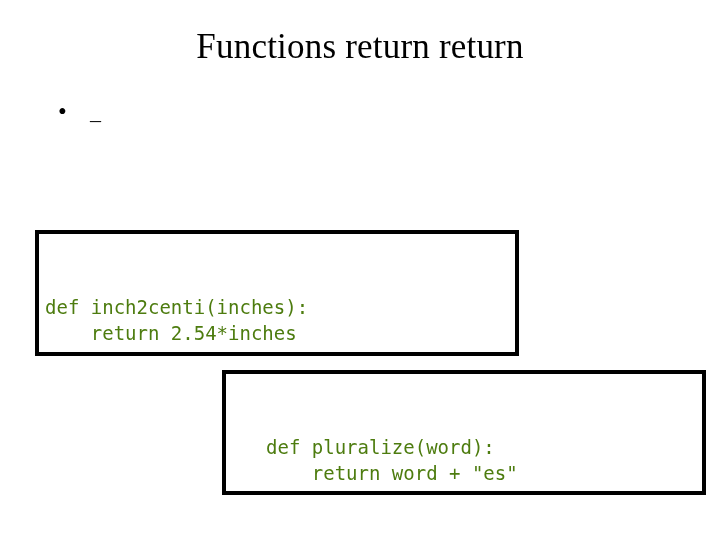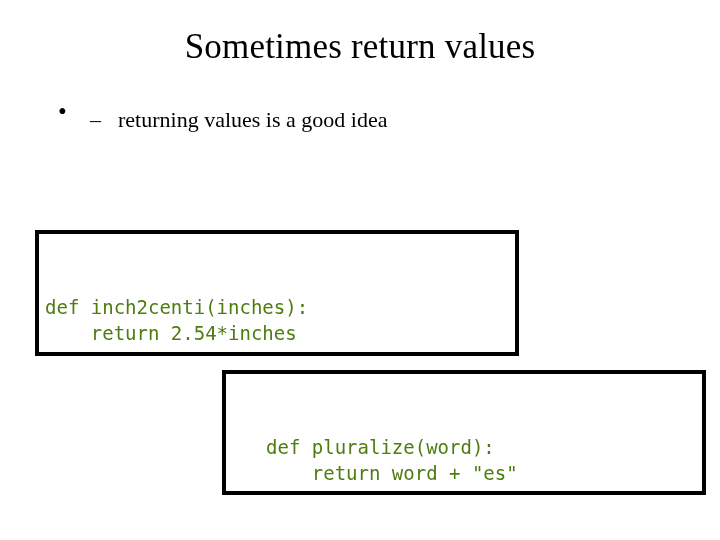--- a/index.html
+++ b/index.html
@@ -103,31 +103,30 @@
     width: 484px;
     height: 125px;
     padding-left: 34px;
   }
 </style>
 </head>
 <body>
 
 <div id="slide">
 
-  <div id="slide-title">Sometimes return values</div>
+  <div id="slide-title">Functions return return</div>
 
   <div id="body-list">
 
     <div class="bullet-l1">
       <span class="marker">•</span>
     </div>
 
     <div class="bullet-l2">
       <span class="marker">–</span>
-      <span class="l2-text">returning values is a good idea</span>
     </div>
 
   </div>
 
   <div class="code-box" id="code-box-1">
     <code class="code-text">def inch2centi(inches):
     return 2.54*inches
 
 xh = inch2centi(72)</code>
   </div>

